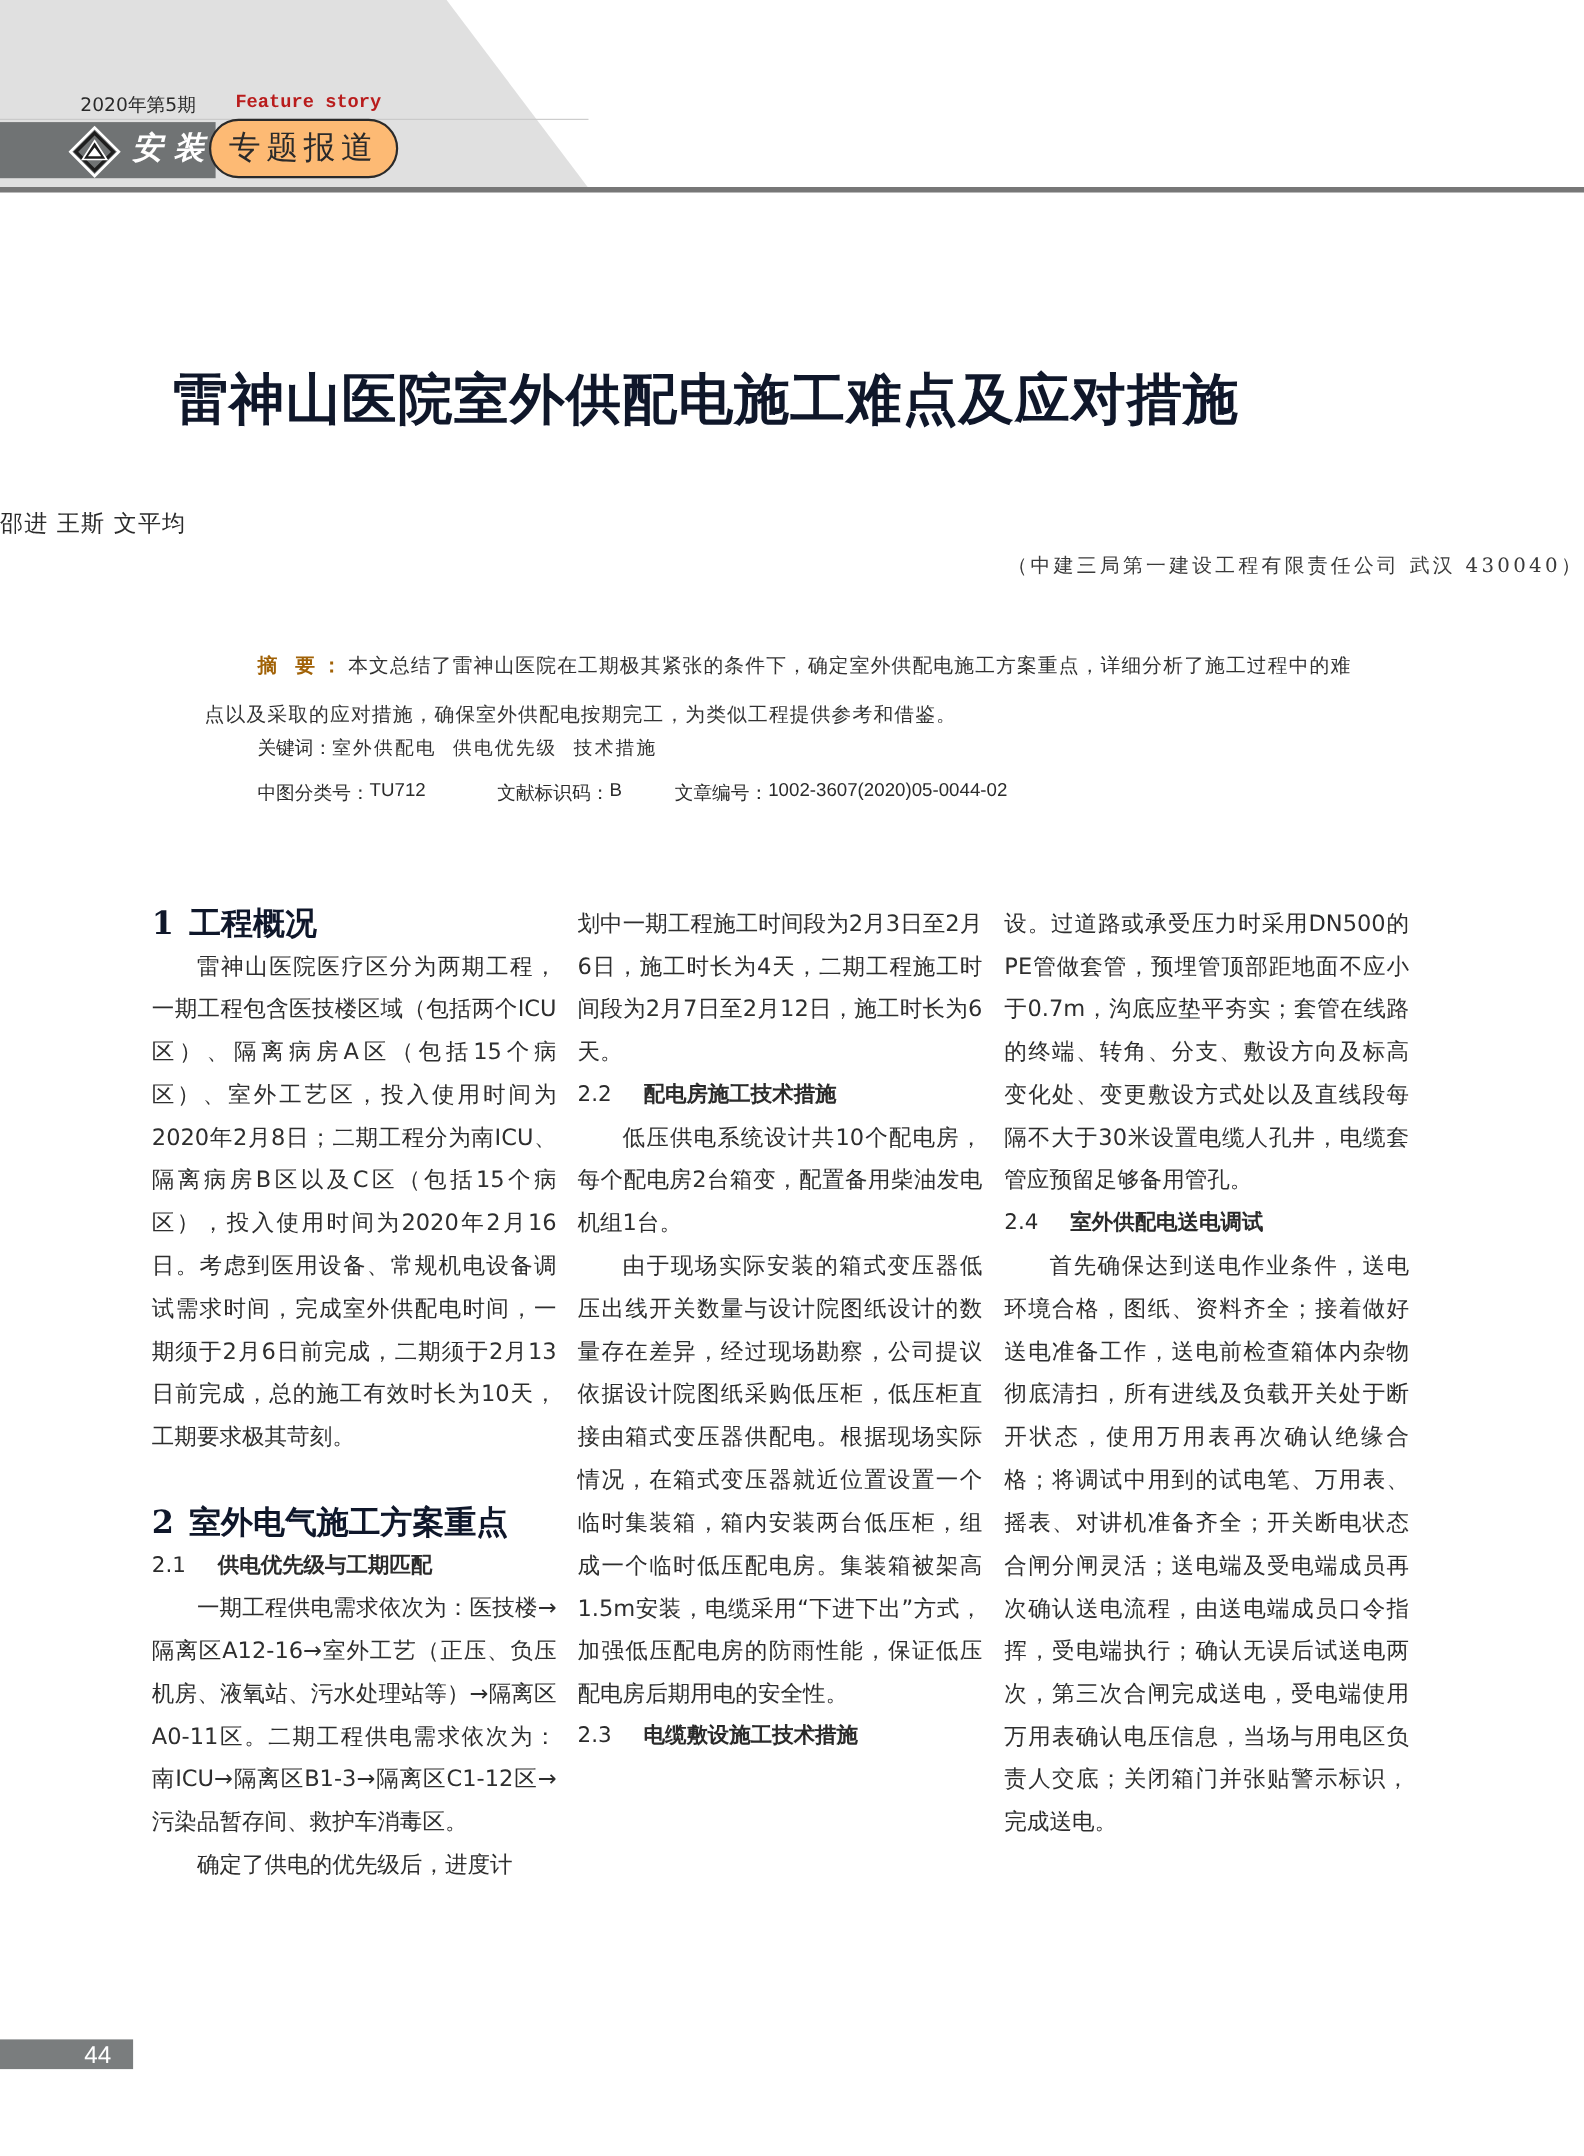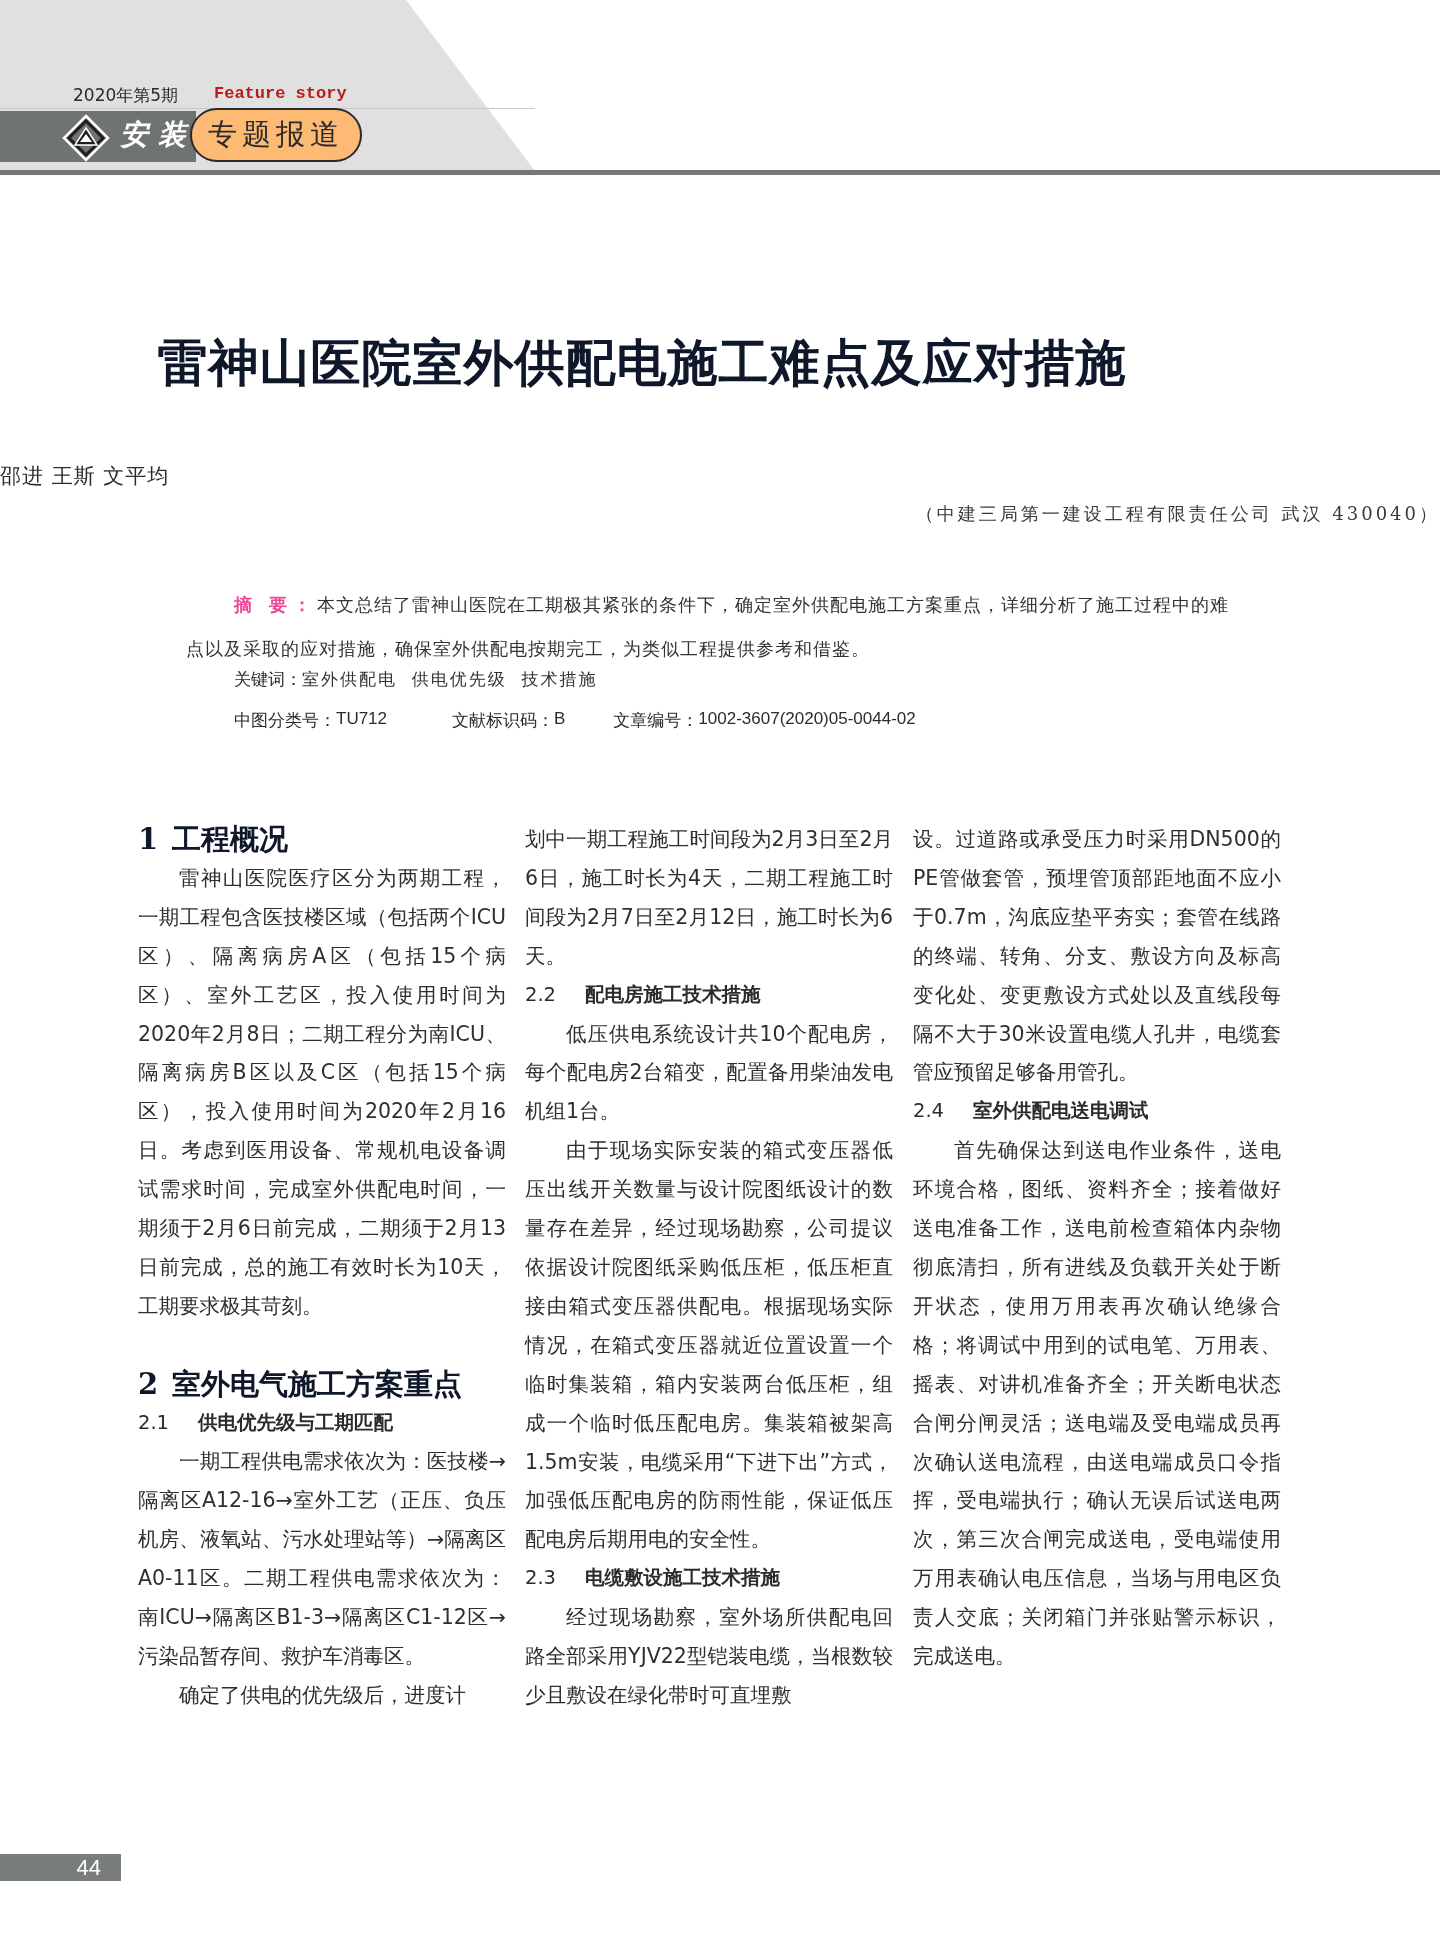--- a/index.html
+++ b/index.html
@@ -60,21 +60,21 @@
   .affil {
     position: absolute; left: 0; top: 502px; width: 1440px; text-align: right;
     font-size: 18px; color: #3a3a3a; letter-spacing: 3px;
     font-family: "DejaVu Serif", serif;
   }
   .abstract {
     position: absolute; left: 186px; top: 583px; width: 1055px;
     font-size: 18px; line-height: 44px; color: #333; font-family: "DejaVu Serif", serif;
     letter-spacing: 1px;
   }
-  .abstract .lbl { font-family: Liberation Sans, sans-serif; font-weight: bold; color: #ec4899; letter-spacing: 6px; }
+  .abstract .lbl { font-family: Liberation Serif, serif; font-weight: bold; color: #a16207; letter-spacing: 6px; }
   .abstract p { margin: 0; }
   .abstract .first { text-indent: 48px; }
   .meta-row { position: absolute; left: 234px; top: 705px; font-size: 17px; color: #2b2b2b; display: flex; gap: 0; }
   .meta-row span { white-space: pre; }
   
   .col {
     position: absolute; top: 820px; width: 368px;
     font-size: 20.5px; line-height: 38.9px; color: #2e2e2e;
     text-align: justify; text-justify: inter-character;
   }
@@ -162,21 +162,20 @@
 <div class="col c2">
   <p>划中一期工程施工时间段为2月3日至2月6日，施工时长为4天，二期工程施工时间段为2月7日至2月12日，施工时长为6天。</p>
   <div class="h2">
     <span class="num">2.2</span><span>配电房施工技术措施</span>
   </div>
   <p class="ind">低压供电系统设计共10个配电房，每个配电房2台箱变，配置备用柴油发电机组1台。</p>
   <p class="ind">由于现场实际安装的箱式变压器低压出线开关数量与设计院图纸设计的数量存在差异，经过现场勘察，公司提议依据设计院图纸采购低压柜，低压柜直接由箱式变压器供配电。根据现场实际情况，在箱式变压器就近位置设置一个临时集装箱，箱内安装两台低压柜，组成一个临时低压配电房。集装箱被架高1.5m安装，电缆采用“下进下出”方式，加强低压配电房的防雨性能，保证低压配电房后期用电的安全性。</p>
   <div class="h2">
     <span class="num">2.3</span><span>电缆敷设施工技术措施</span>
   </div>
-  <p class="ind">经过现场勘察，室外场所供配电回路全部采用YJV22型铠装电缆，当根数较少且敷设在绿化带时可直埋敷</p>
 </div>
 
 <div class="col c3">
   <p>设。过道路或承受压力时采用DN500的PE管做套管，预埋管顶部距地面不应小于0.7m，沟底应垫平夯实；套管在线路的终端、转角、分支、敷设方向及标高变化处、变更敷设方式处以及直线段每隔不大于30米设置电缆人孔井，电缆套管应预留足够备用管孔。</p>
   <div class="h2">
     <span class="num">2.4</span><span>室外供配电送电调试</span>
   </div>
   <p class="ind">首先确保达到送电作业条件，送电环境合格，图纸、资料齐全；接着做好送电准备工作，送电前检查箱体内杂物彻底清扫，所有进线及负载开关处于断开状态，使用万用表再次确认绝缘合格；将调试中用到的试电笔、万用表、摇表、对讲机准备齐全；开关断电状态合闸分闸灵活；送电端及受电端成员再次确认送电流程，由送电端成员口令指挥，受电端执行；确认无误后试送电两次，第三次合闸完成送电，受电端使用万用表确认电压信息，当场与用电区负责人交底；关闭箱门并张贴警示标识，完成送电。</p>
 </div>
 

